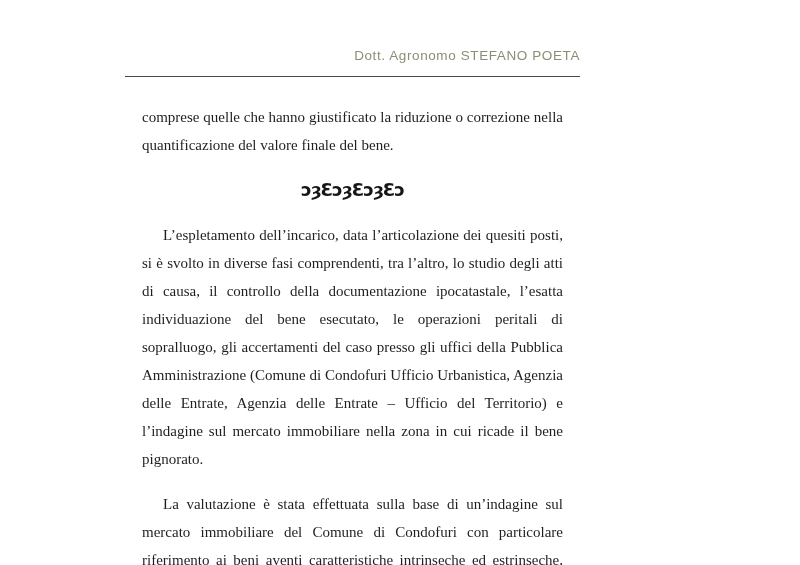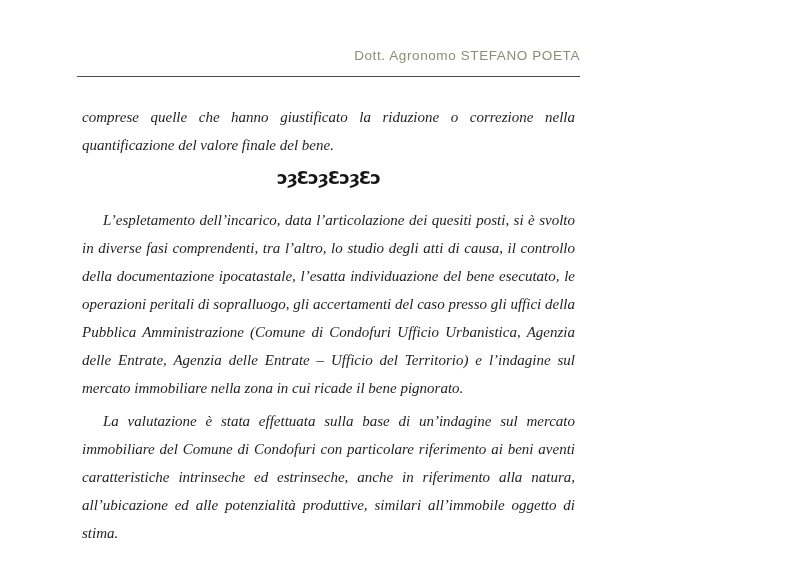--- a/index.html
+++ b/index.html
@@ -4,43 +4,43 @@
 <style>
   * { box-sizing: border-box; }
   html, body { margin: 0; padding: 0; background: #ffffff; }
   .page {
     position: relative;
     width: 656px;
     height: 565px;
     background: #ffffff;
     overflow: hidden;
     font-family: "Liberation Serif", serif;
+    padding-left: 48px;
   }
   .header {
     margin: 0 76px 0 77px;
     padding: 46px 0 12px 0;
     text-align: right;
     border-bottom: 1px solid #4a4a4a;
   }
   .header-text {
     font-family: "Liberation Sans", sans-serif;
     font-size: 13.5px;
     letter-spacing: 0.6px;
     color: #8c8e74;
   }
   .content {
     margin: 0 76px 0 77px;
     color: #1f1f1f;
     font-size: 15px;
     line-height: 28px;
   }
   .content p {
-    margin: 5px;
+    margin: 17px;
     text-align: justify;
-    font-style: italic;
   }
   p.p-first { margin-top: 26px; }
   .indent { text-indent: 21px; }
   .ornament {
     text-align: center;
     line-height: 28px;
     margin: 0 0 14px 0;
     font-family: "DejaVu Sans", sans-serif;
     font-weight: bold;
     font-size: 18px;

